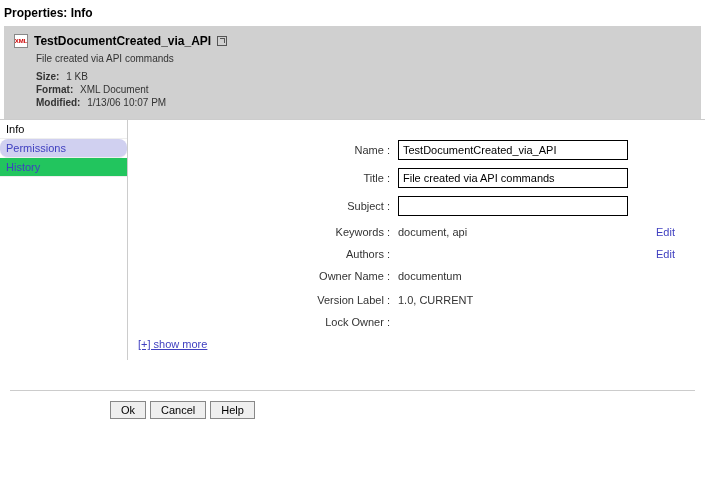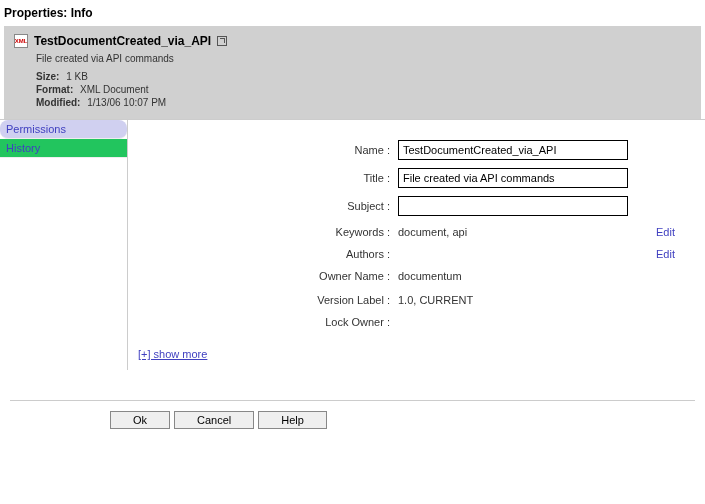--- a/index.html
+++ b/index.html
@@ -115,36 +115,36 @@
     .edit-link {
       margin-left: auto;
       color: #4040c0;
       cursor: pointer;
       padding-right: 20px;
     }
     .show-more {
       color: #4040c0;
       text-decoration: underline;
       cursor: pointer;
-      margin-top: 20px;
+      margin-top: 10px;
     }
     hr {
       margin: 30px 10px 10px 10px;
       border: none;
       border-top: 1px solid #ccc;
     }
     .button-row {
       padding: 0 0 10px 110px;
       display: flex;
       gap: 4px;
     }
     .btn {
       font-family: inherit;
       font-size: 11px;
-      padding: 2px 22px;
+      padding: 2px 10px;
       background: #efefef;
       border: 1px solid #888;
       cursor: pointer;
     }
   </style>
 </head>
 <body>
 
 <div class="header-title">Properties: Info</div>
 
@@ -164,20 +164,21 @@
     <span>XML Document</span>
   </div>
   <div class="summary-row">
     <b>Modified:</b>
     <span>1/13/06 10:07 PM</span>
   </div>
 </div>
 
 <div class="content">
   <div class="sidebar">
+    <div class="tab">Info</div>
     <div class="tab link perm">Permissions</div>
     <div class="tab link hist">History</div>
   </div>
 
   <div class="main">
     <div class="form-row">
       <div class="form-label">Name :</div>
       <div class="form-value">
         <input type="text" value="TestDocumentCreated_via_API" style="">
       </div>

